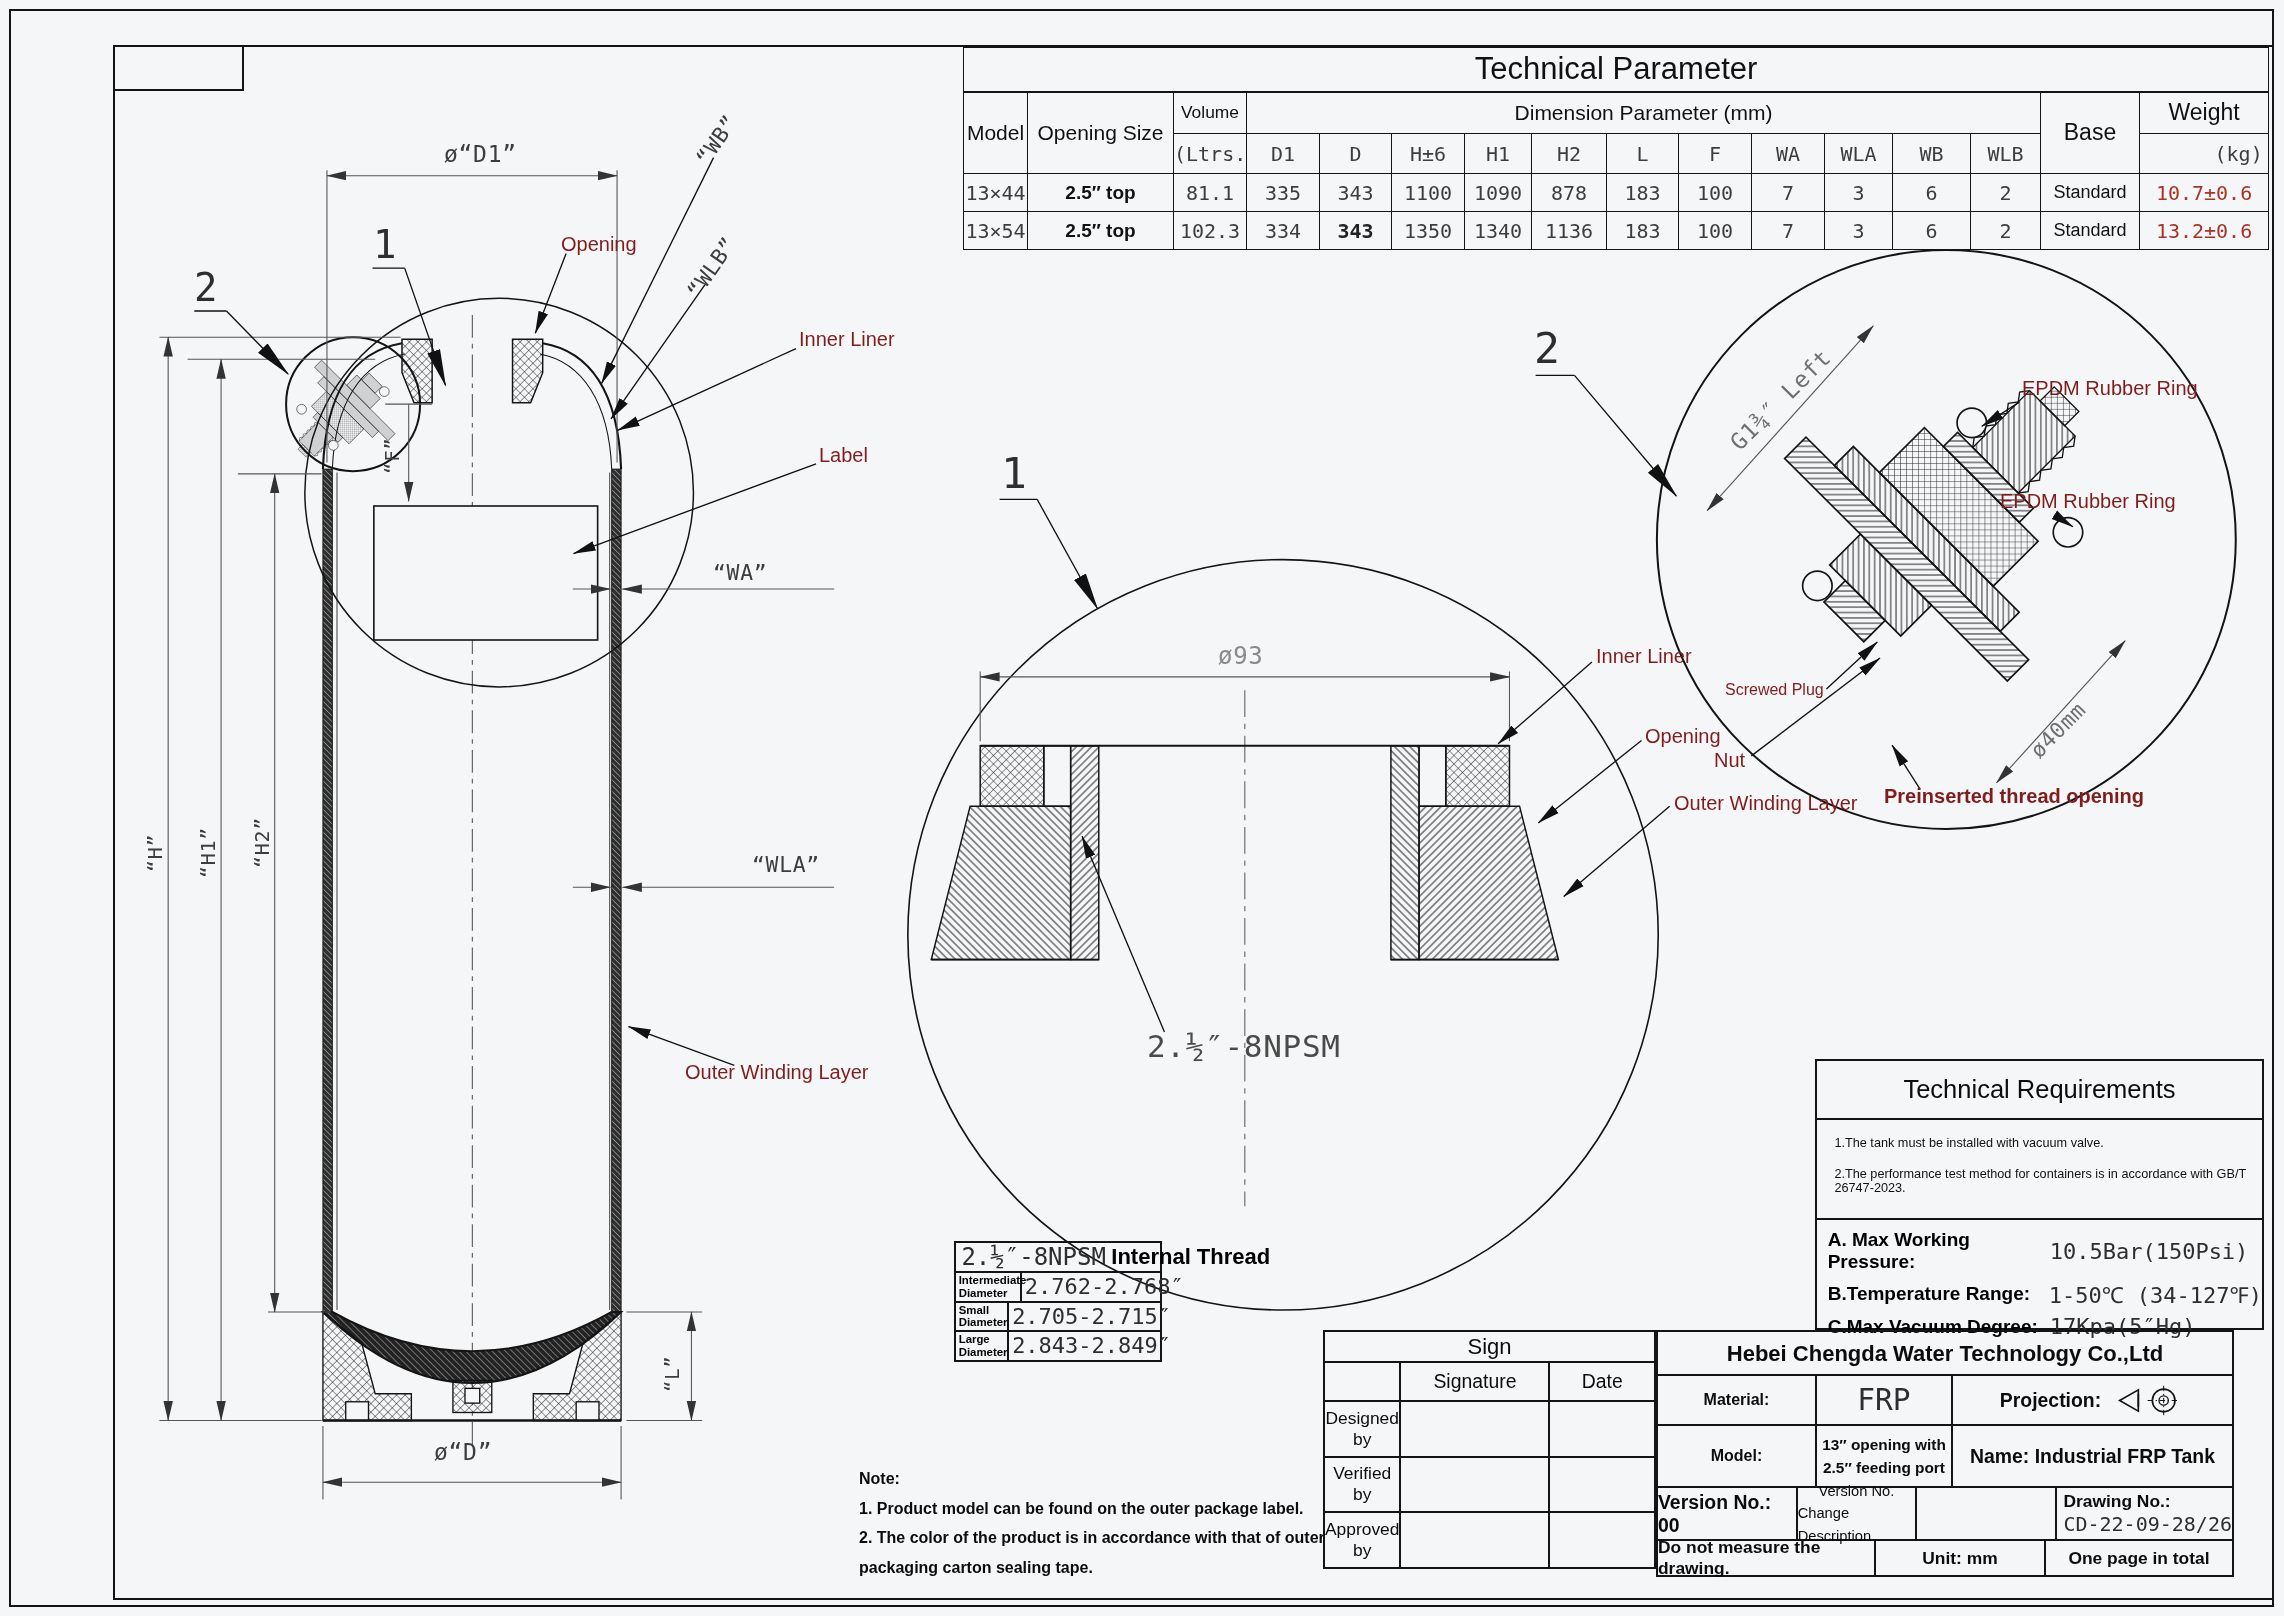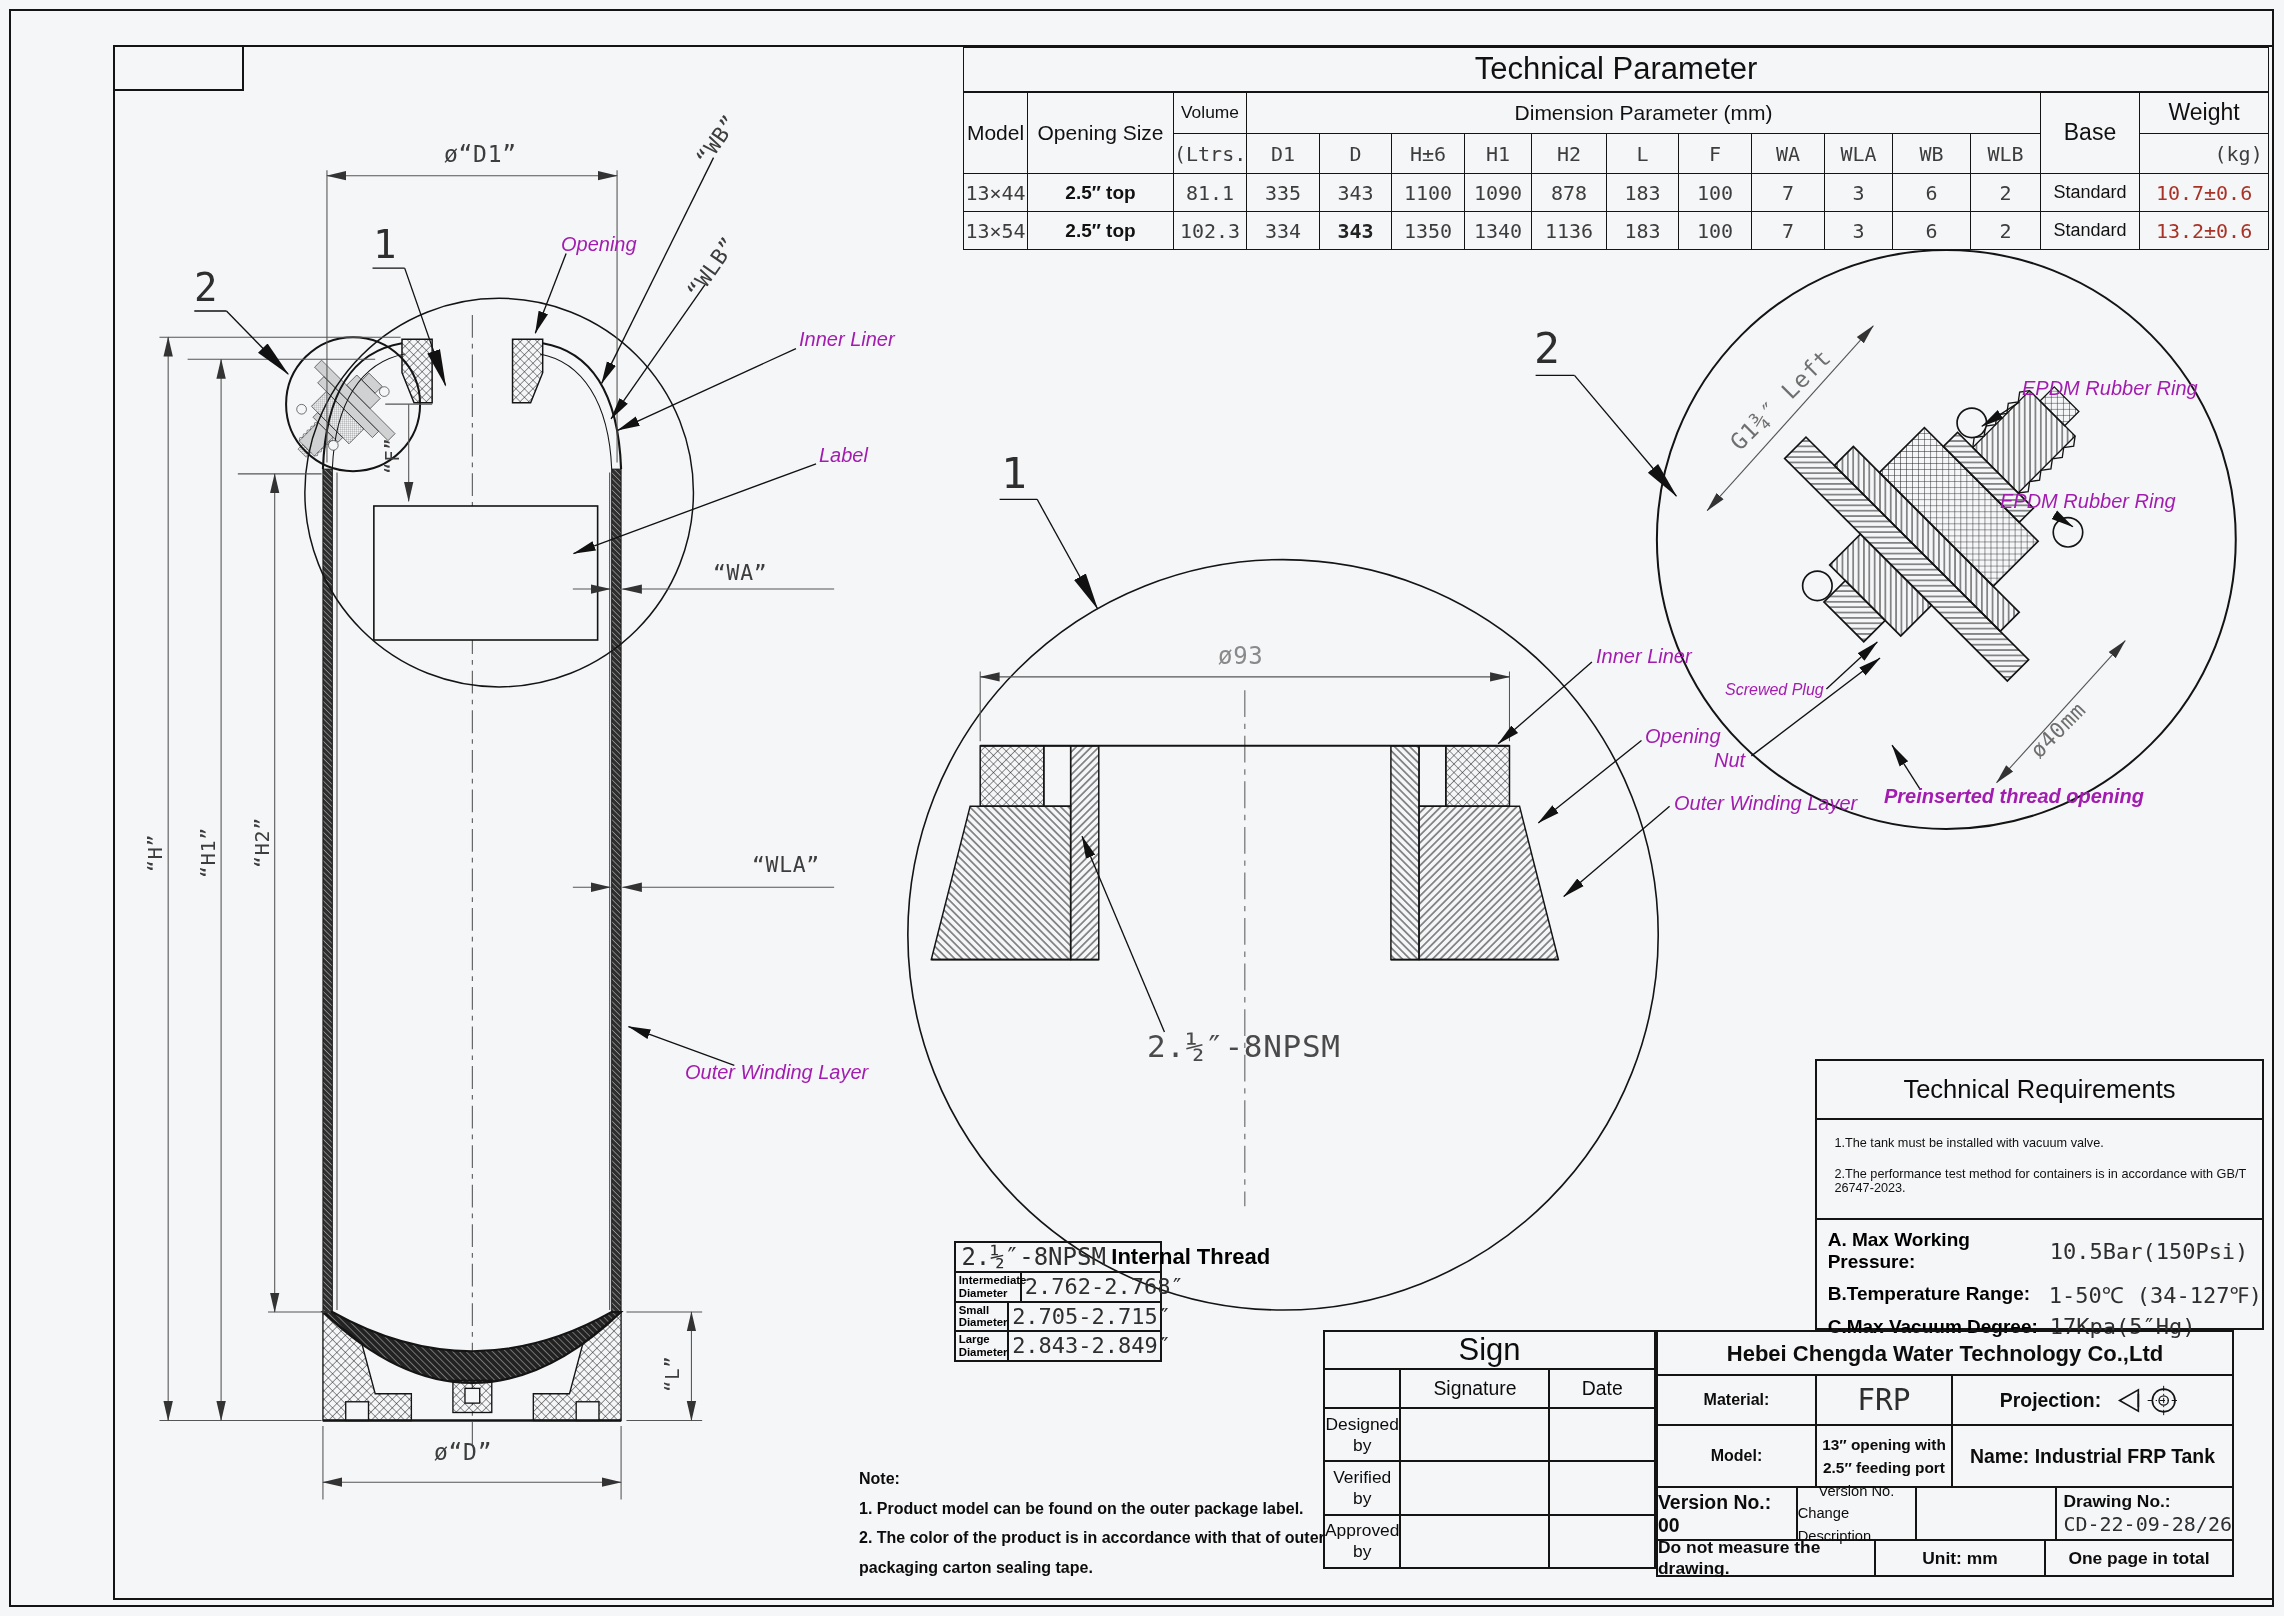--- a/index.html
+++ b/index.html
@@ -3,21 +3,21 @@
 <meta charset="utf-8">
 <style>
   * { margin:0; padding:0; box-sizing:border-box; }
   body { background:#e8e8ea; font-family:"Liberation Sans", sans-serif; }
   .page { position:relative; width:2284px; height:1617px; background:#f5f6f8; overflow:hidden; }
   .outer-border { position:absolute; left:9.4px; top:9.4px; width:2265px; height:1598px; border:2px solid #141414; }
   .inner-frame { position:absolute; left:113px; top:45px; width:2161px; height:1555px; border:2.7px solid #141414; }
   .corner-box { position:absolute; left:113px; top:45px; width:131px; height:46px; border:2.7px solid #141414; }
   svg.art { position:absolute; left:0; top:0; width:2284px; height:1617px; }
 
-  .lbl { position:absolute; font-size:20px; color:#a21caf; white-space:nowrap;font-style:italic; }
+  .lbl { position:absolute; font-size:20px; color:#7f1d1d; white-space:nowrap; }
   .lbl.sm { font-size:16px; }
   .lbl.b { font-weight:bold; }
   .cad { position:absolute; font-family:"DejaVu Sans Mono", monospace; color:#3d3d3d; letter-spacing:0.7px; white-space:nowrap; }
   .cad.lt { color:#8a8a8a; }
   .cad.big { font-size:39px; color:#2e2e2e; }
   .rot90 { transform:rotate(-90deg); transform-origin:left top; }
   .rot45 { transform:rotate(-45deg); transform-origin:left top; }
   .rot55 { transform:rotate(-55deg); transform-origin:left top; }
 
   
@@ -47,21 +47,21 @@
   .tr-notes { height:100px; border-bottom:2px solid #141414; padding:16px 0 0 17.4px; }
   .tr-notes div { font-size:12.7px; color:#111; margin-bottom:17.4px; }
   .tr-specs { padding:9.4px 0 0 10.7px; }
   .tr-spec { display:flex; align-items:center; margin-bottom:5.4px; }
   .tr-spec .sl { font-weight:bold; font-size:19px; width:222px; }
   .tr-spec .sv { font-family:"DejaVu Sans Mono",monospace; font-size:22px; color:#2e2e2e; white-space:nowrap; }
 
   
   table.sign { position:absolute; left:1323px; top:1330px; width:333px; height:239px; border-collapse:collapse; }
   table.sign td { border:2px solid #141414; text-align:center; font-size:19.4px; color:#0c0c0c; }
-  table.sign td.sg { font-size:31px; height:31px; }
+  table.sign td.sg { font-size:22px; height:31px; }
   table.sign tr.hr2 td { height:39px; }
   table.sign td.who { font-size:17.4px; }
 
   
   .tb { position:absolute; left:1656px; top:1330px; width:578px; border-top:2px solid #141414; border-right:2px solid #141414; }
   .tb-row { display:flex; border-bottom:2px solid #141414; }
   .tb-cell { border-left:2px solid #141414; display:flex; align-items:center; justify-content:center; color:#0c0c0c; overflow:visible; }
   .company { height:44px; font-size:22px; font-weight:bold; justify-content:center; }
   .matlbl { font-weight:bold; font-size:16px; }
   .frp { font-family:"DejaVu Sans Mono",monospace; font-size:29.5px; color:#2e2e2e; }

